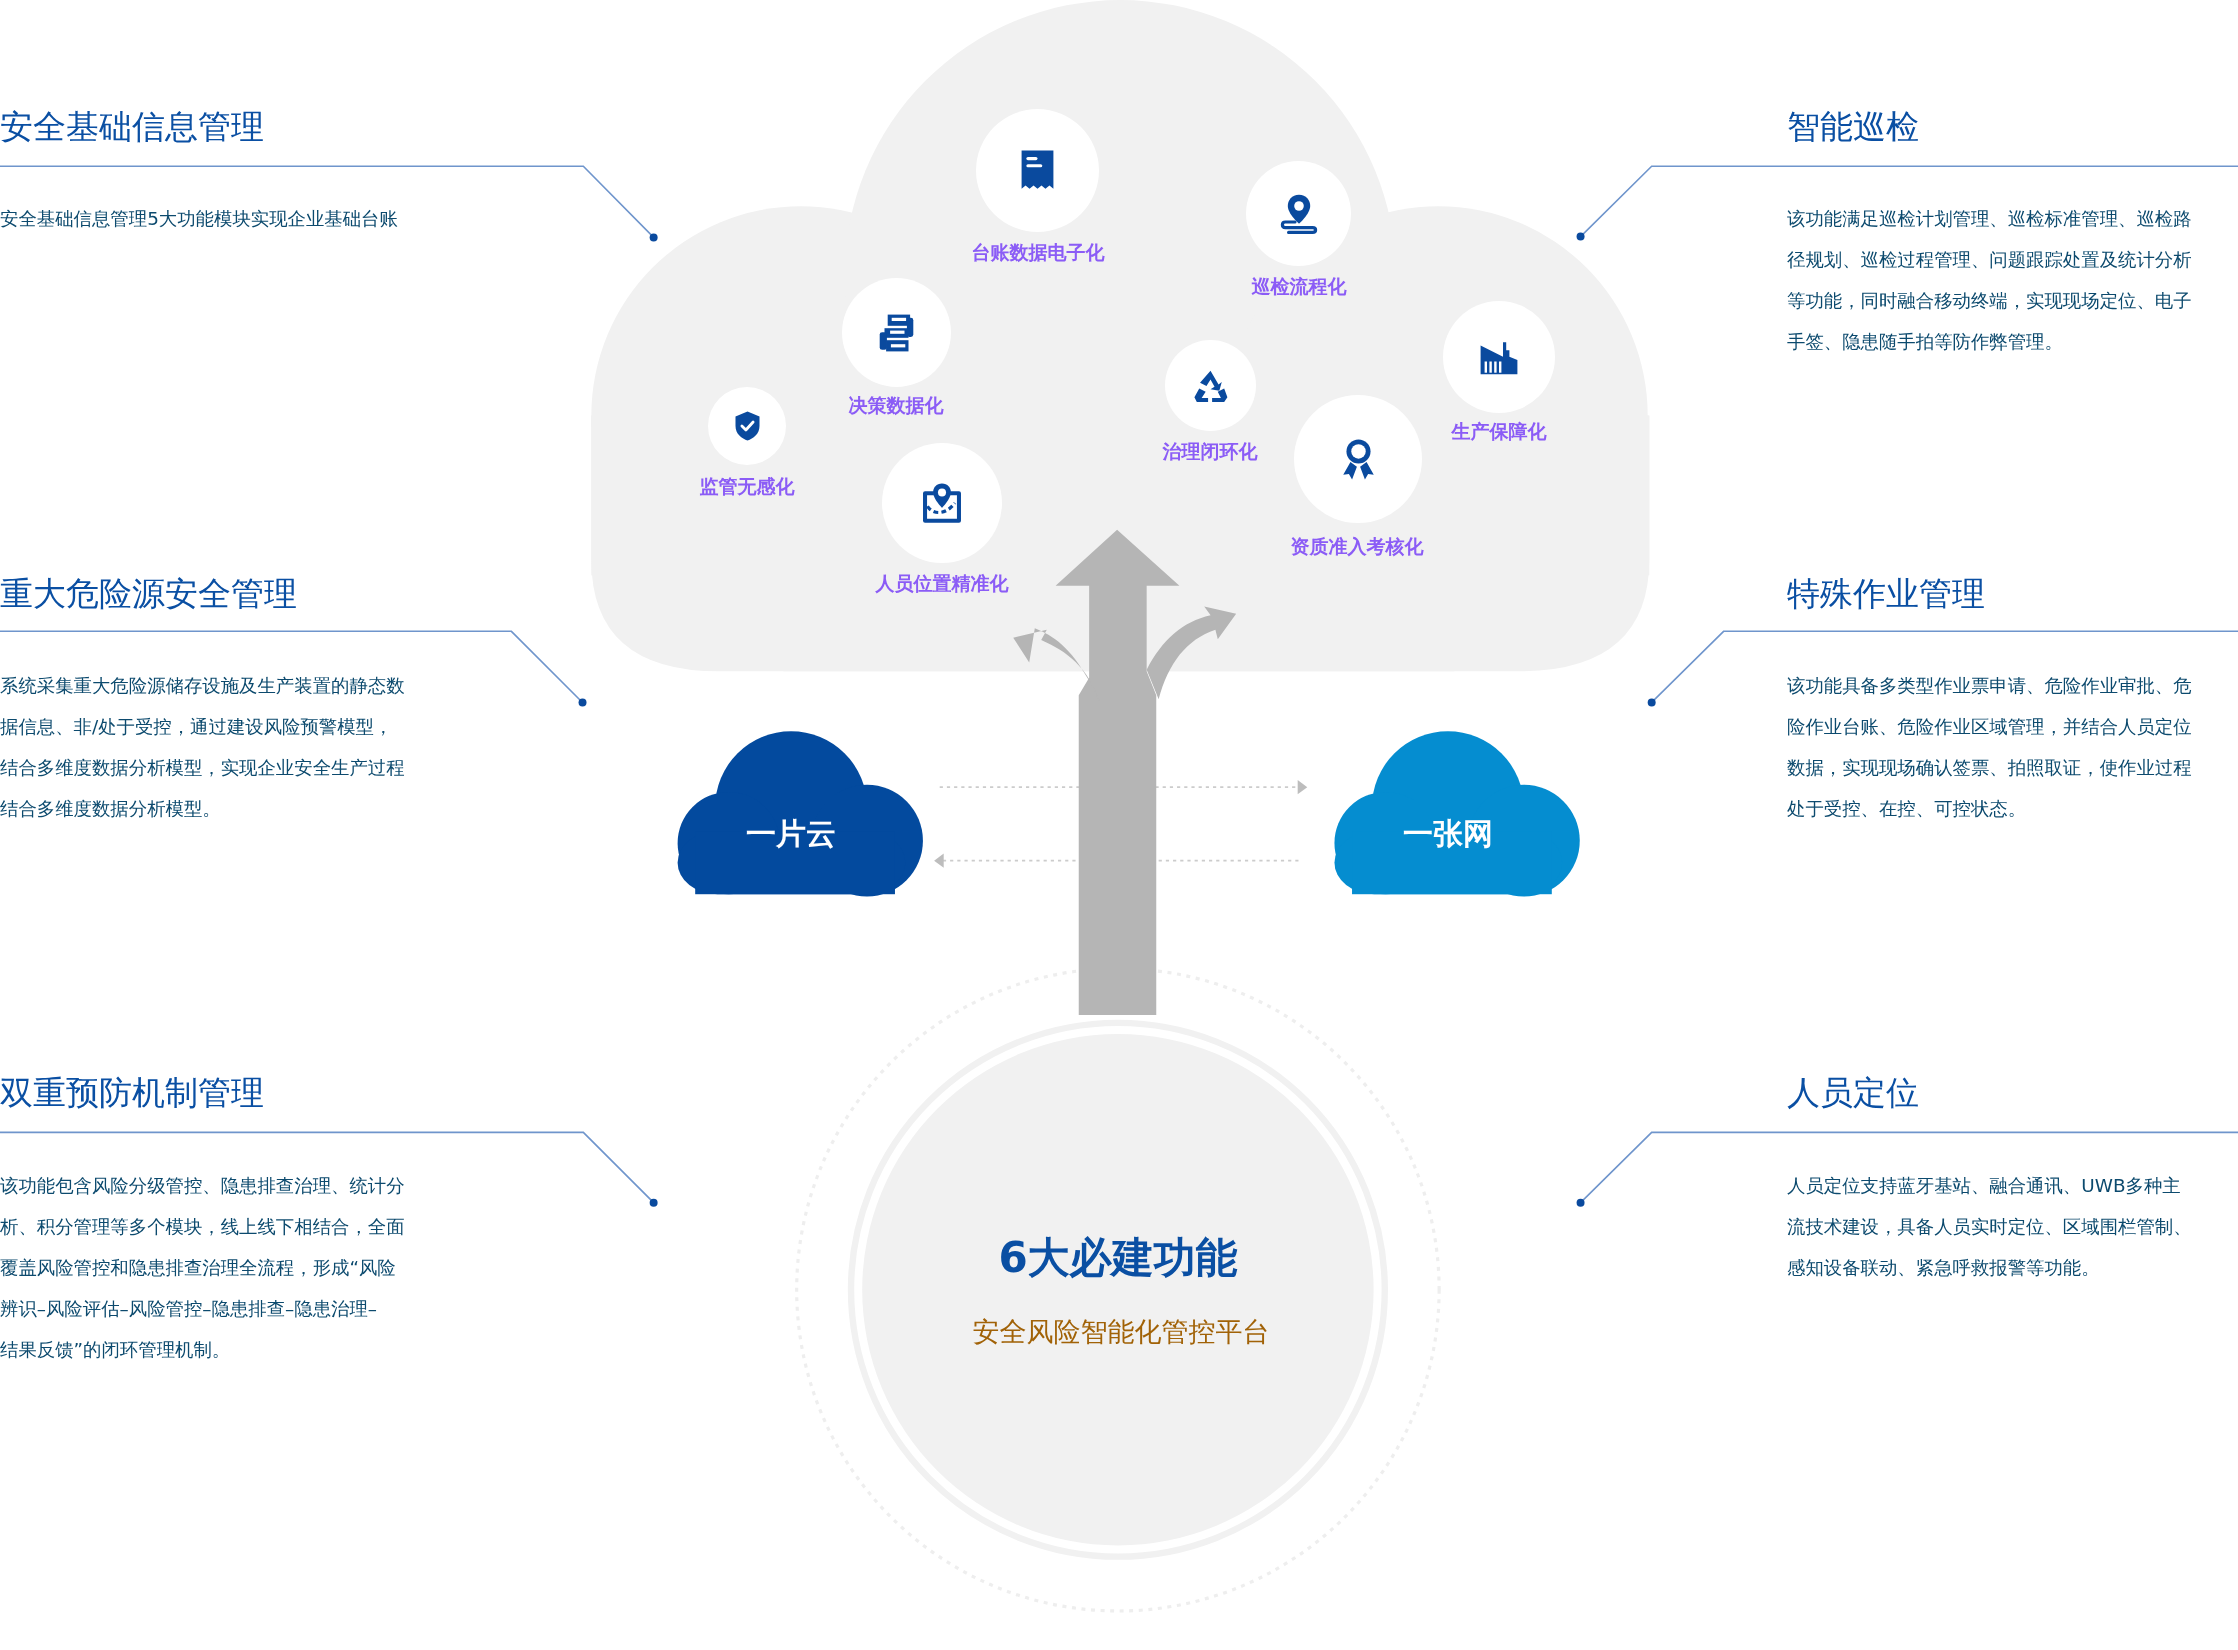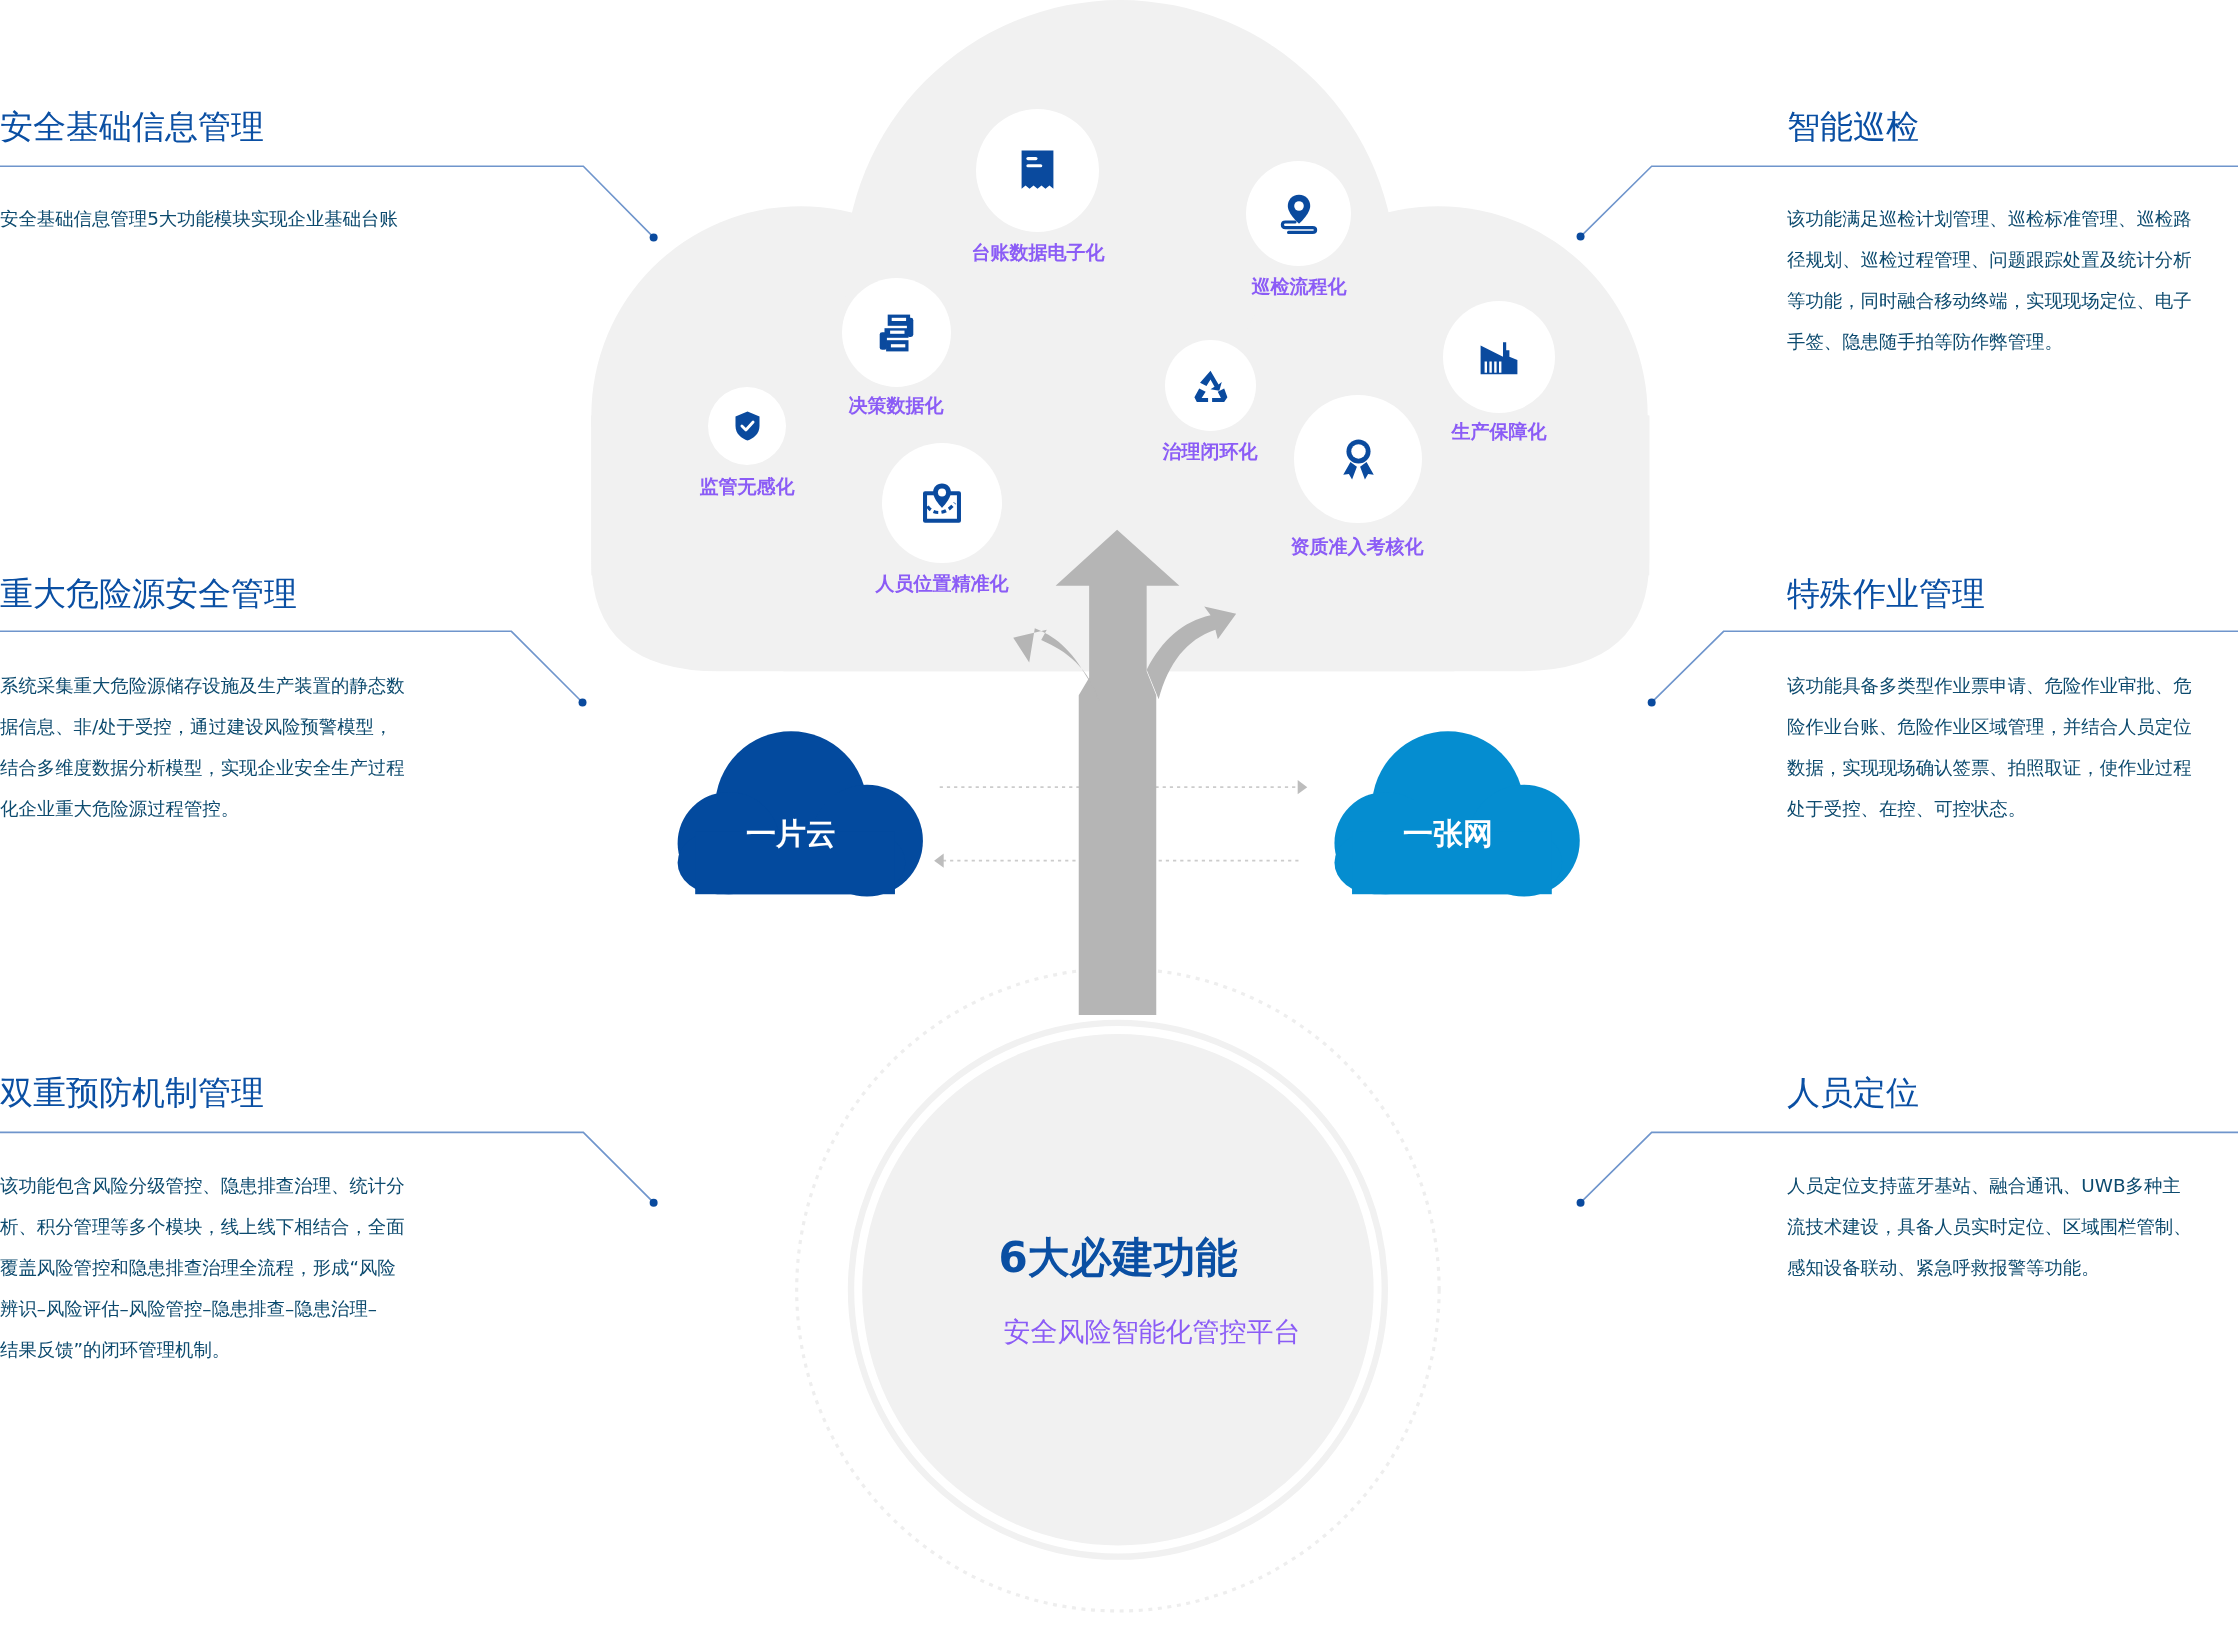--- a/index.html
+++ b/index.html
@@ -5,21 +5,21 @@
   html, body { margin: 0; padding: 0; background: #ffffff; }
   body { width: 2239px; height: 1651px; position: relative; overflow: hidden;
          font-family: "DejaVu Sans", "Liberation Sans", sans-serif; }
   .block-title { position: absolute; font-size: 33px; color: #0a4fa3; white-space: nowrap; line-height: 1; }
   .block-body { position: absolute; font-size: 18.4px; color: #0c4a6e; line-height: 41px; white-space: nowrap; }
   .block-body .ln { display: block; }
   .cloud-label { position: absolute; font-size: 19px; color: #8b5cf6; font-weight: bold; white-space: nowrap; transform: translateX(-50%); line-height: 1; }
   .icon-circle { position: absolute; background: #ffffff; border-radius: 50%; display: flex; align-items: center; justify-content: center; }
   .small-cloud-text { position: absolute; color: #ffffff; font-size: 30px; font-weight: bold; white-space: nowrap; transform: translate(-50%, -50%); line-height: 1; }
   .center-title { position: absolute; left: 1118px; top: 1258px; transform: translate(-50%, -50%); color: #0a4fa3; font-size: 42px; font-weight: bold; white-space: nowrap; }
-  .center-sub { position: absolute; left: 1152px; top: 1332px; transform: translate(-50%, -50%); color: #8b5cf6; font-size: 27px; white-space: nowrap; }
+  .center-sub { position: absolute; left: 1121px; top: 1332px; transform: translate(-50%, -50%); color: #a16207; font-size: 27px; white-space: nowrap; }
   svg { position: absolute; left: 0; top: 0; }
 </style>
 </head>
 <body>
 
 <svg width="2239" height="1651" viewBox="0 0 2802 2066">
 
   <g fill="#f1f1f1">
     <circle cx="1002" cy="520" r="262"></circle>
     <circle cx="1402" cy="345" r="345"></circle>
@@ -95,21 +95,21 @@
 <div class="block-title" style="left:0; top:110px;">安全基础信息管理</div>
 <div class="block-body" style="left:0; top:198px;">
   <span class="ln">安全基础信息管理5大功能模块实现企业基础台账</span>
 </div>
 
 <div class="block-title" style="left:0; top:577px;">重大危险源安全管理</div>
 <div class="block-body" style="left:0; top:665px;">
   <span class="ln">系统采集重大危险源储存设施及生产装置的静态数</span>
   <span class="ln">据信息、非/处于受控，通过建设风险预警模型，</span>
   <span class="ln">结合多维度数据分析模型，实现企业安全生产过程</span>
-  <span class="ln">化企业重大危险源过程管控。</span>
+  <span class="ln">结合多维度数据分析模型。</span>
 </div>
 
 <div class="block-title" style="left:0; top:1076px;">双重预防机制管理</div>
 <div class="block-body" style="left:0; top:1165px;">
   <span class="ln">该功能包含风险分级管控、隐患排查治理、统计分</span>
   <span class="ln">析、积分管理等多个模块，线上线下相结合，全面</span>
   <span class="ln">覆盖风险管控和隐患排查治理全流程，形成“风险</span>
   <span class="ln">辨识–风险评估–风险管控–隐患排查–隐患治理–</span>
   <span class="ln">结果反馈”的闭环管理机制。</span>
 </div>

